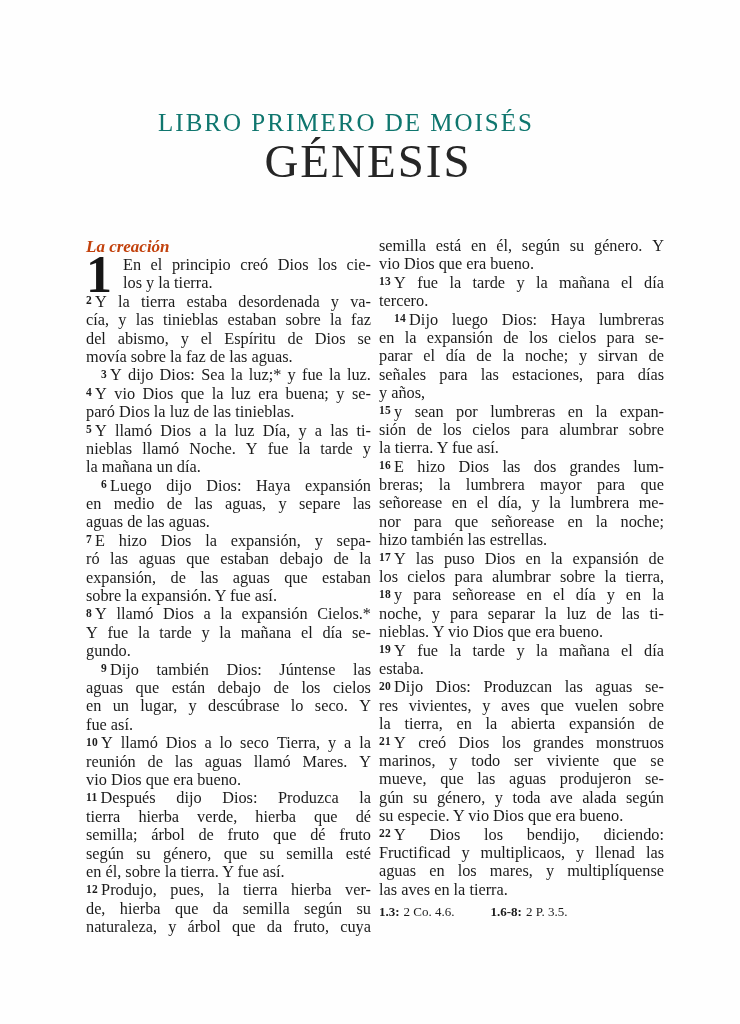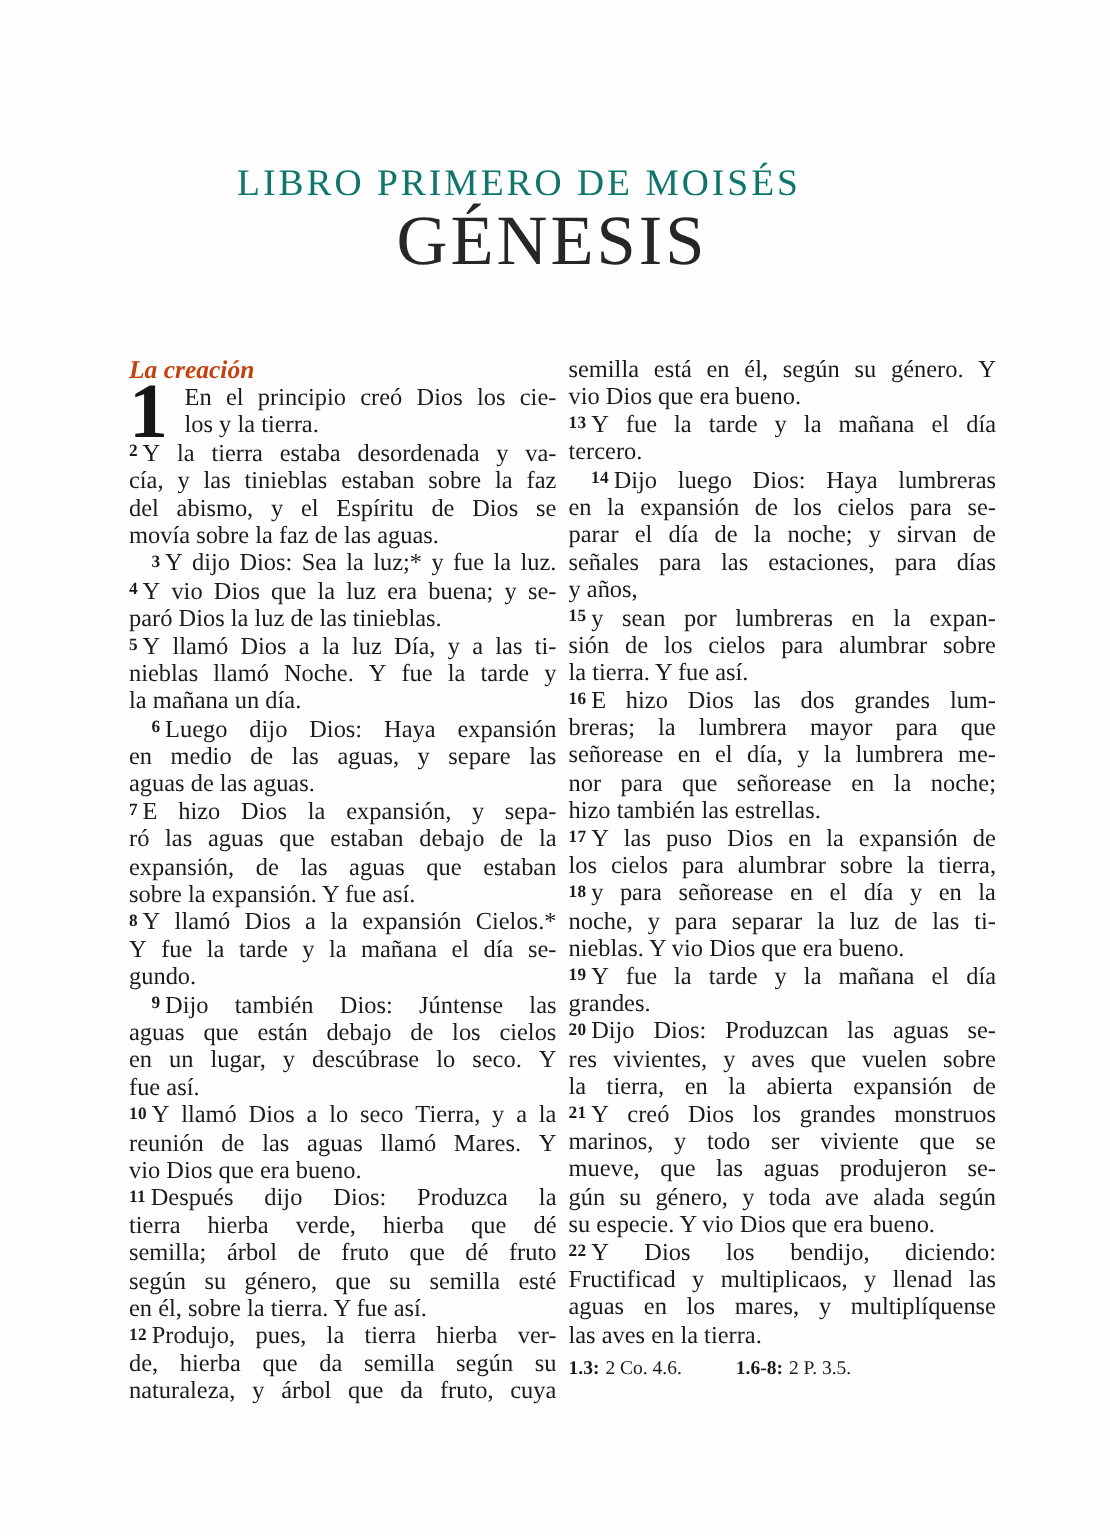--- a/index.html
+++ b/index.html
@@ -514,21 +514,21 @@
             <span><span class="vn">19</span>Y</span>
             <span>fue</span>
             <span>la</span>
             <span>tarde</span>
             <span>y</span>
             <span>la</span>
             <span>mañana</span>
             <span>el</span>
             <span>día</span>
           </div>
-          <div class="bl">grandes.</div>
+          <div class="bl">estaba.</div>
           <div class="bl j">
             <span><span class="vn">20</span>Dijo</span>
             <span>Dios:</span>
             <span>Produzcan</span>
             <span>las</span>
             <span>aguas</span>
             <span>se-</span>
           </div>
           <div class="bl j">
             <span>res</span>

